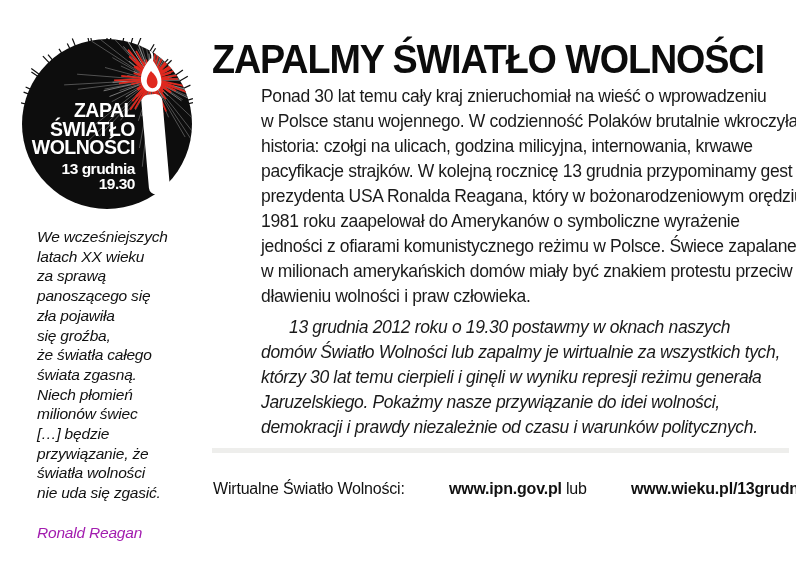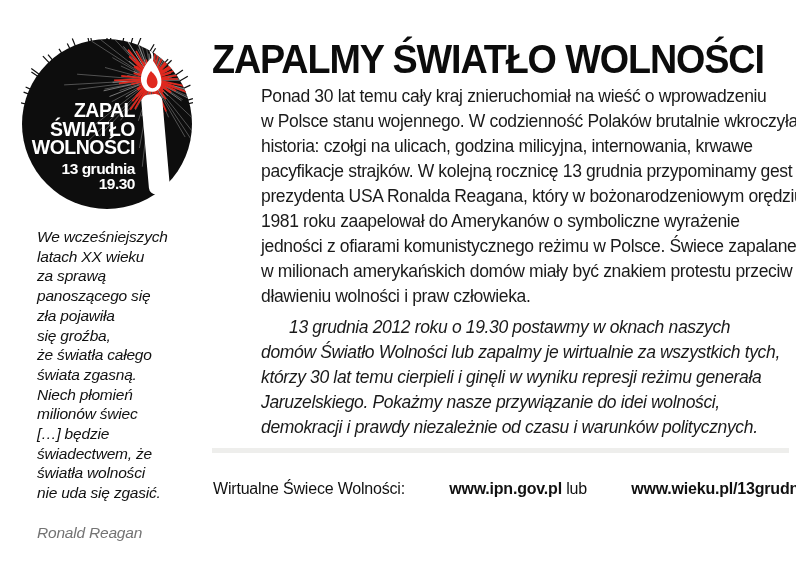--- a/index.html
+++ b/index.html
@@ -19,21 +19,21 @@
   .badge .t-big{font-size:19.5px;}
   .badge .t-small{font-size:15.5px;}
 
   .quote{
     position:absolute;left:37px;top:227px;width:160px;
     font-style:italic;font-size:15.5px;line-height:19.7px;
     letter-spacing:-0.2px;color:#101010;white-space:pre-line;
   }
   .attribution{
     position:absolute;left:37px;top:524px;
-    font-style:italic;font-size:15.5px;letter-spacing:-0.2px;color:#737373;
+    font-style:italic;font-size:15.5px;letter-spacing:-0.2px;color:#a21caf;
   }
 
   
   .headline{
     position:absolute;left:212px;top:12px;
     font-size:41px;font-weight:bold;color:#0c0c0c;
     letter-spacing:-1.2px;white-space:nowrap;
     transform:scaleX(0.92);transform-origin:left top;line-height:1;
   }
   .para{
@@ -266,21 +266,21 @@
 latach XX wieku
 za sprawą
 panoszącego się
 zła pojawiła
 się groźba,
 że światła całego
 świata zgasną.
 Niech płomień
 milionów świec
 […] będzie
-świadectwem, że
+przywiązanie, że
 światła wolności
 nie uda się zgasić.</div>
   <div class="attribution">Ronald Reagan</div>
 
   <h1 class="headline">ZAPALMY ŚWIATŁO WOLNOŚCI</h1>
 
   <div class="para para-1">Ponad 30 lat temu cały kraj znieruchomiał na wieść o wprowadzeniu
 w Polsce stanu wojennego. W codzienność Polaków brutalnie wkroczyła
 historia: czołgi na ulicach, godzina milicyjna, internowania, krwawe
 pacyfikacje strajków. W kolejną rocznicę 13 grudnia przypominamy gest
@@ -290,15 +290,15 @@
 w milionach amerykańskich domów miały być znakiem protestu przeciw
 dławieniu wolności i praw człowieka.</div>
   <div class="para para-2">13 grudnia 2012 roku o 19.30 postawmy w oknach naszych
 domów Światło Wolności lub zapalmy je wirtualnie za wszystkich tych,
 którzy 30 lat temu cierpieli i ginęli w wyniku represji reżimu generała
 Jaruzelskiego. Pokażmy nasze przywiązanie do idei wolności,
 demokracji i prawdy niezależnie od czasu i warunków politycznych.</div>
 
   <div class="rule"></div>
 
-  <div class="footer-line"><span>Wirtualne Świece Wolności: </span><span class="b">www.ipn.gov.pl</span><span> lub </span><span class="b">www.wieku.pl/13grudnia</span></div>
+  <div class="footer-line"><span>Wirtualne Światło Wolności: </span><span class="b">www.ipn.gov.pl</span><span> lub </span><span class="b">www.wieku.pl/13grudnia</span></div>
 
 </div>
 
 </body></html>

